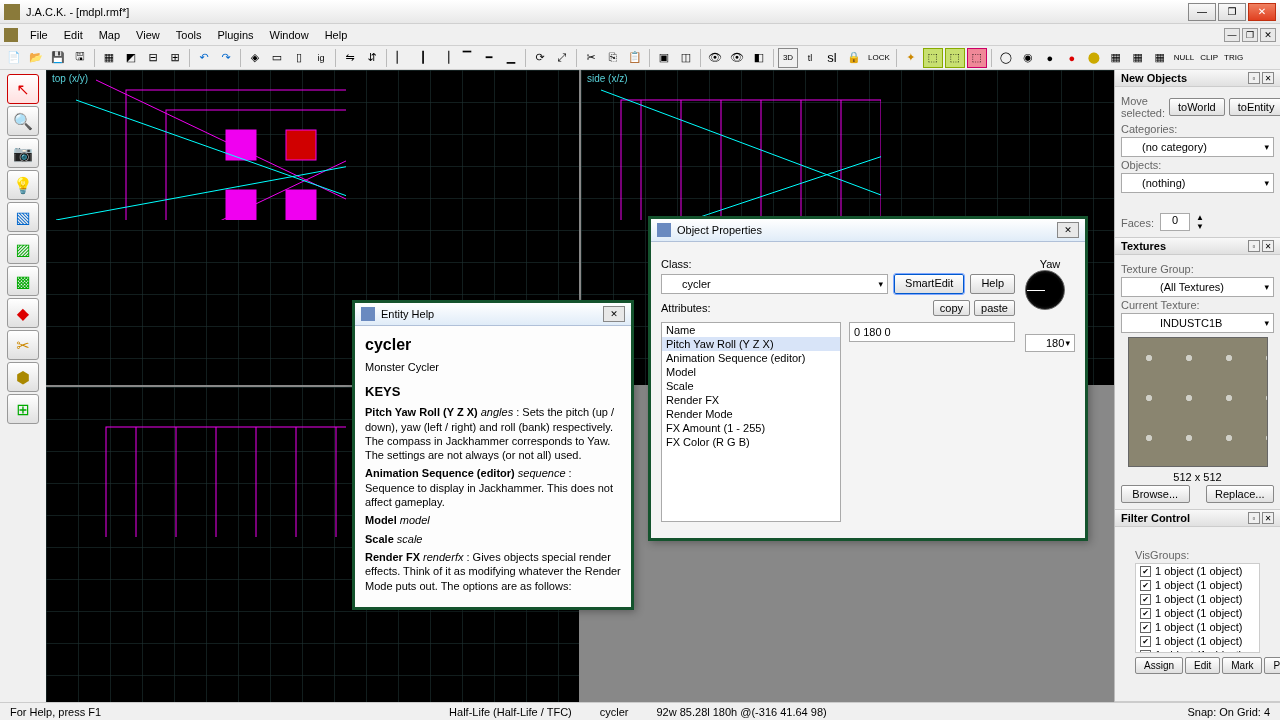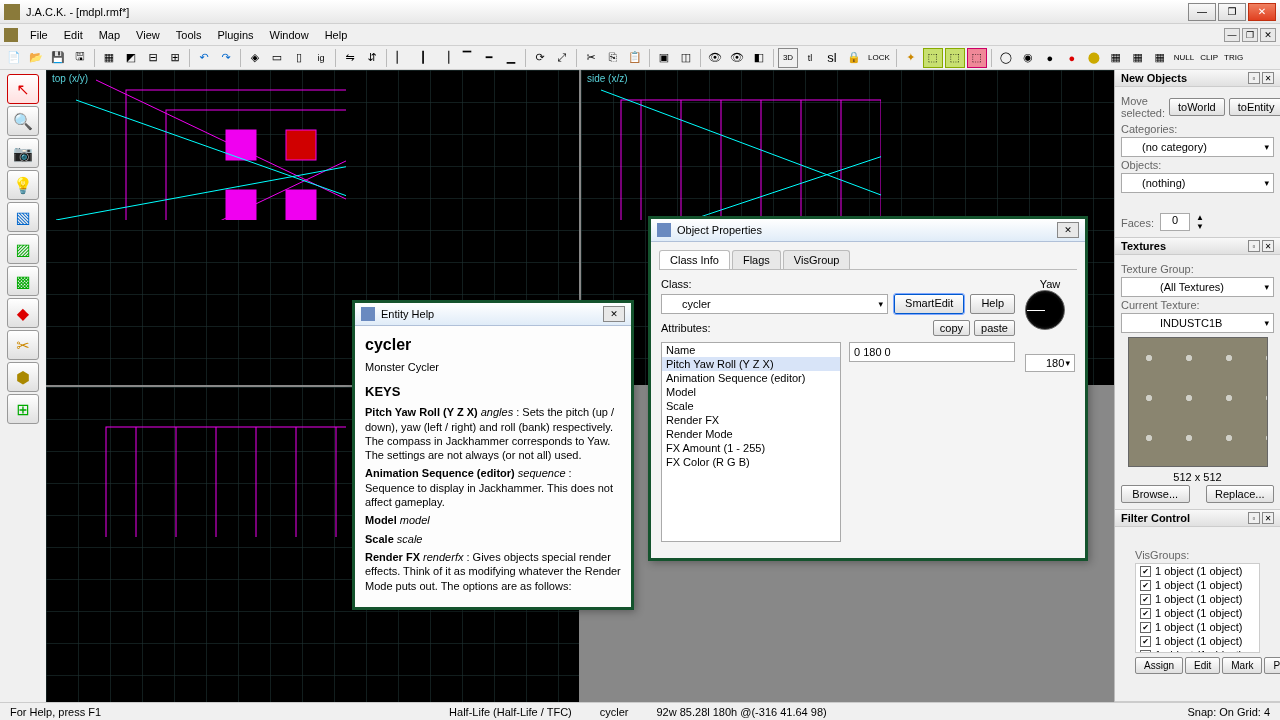--- a/index.html
+++ b/index.html
@@ -420,25 +420,20 @@
   </div>
 </div>
 
 <div class="floatwin" style="left:648px; top:216px; width:440px">
   <div class="fhdr">
     <div class="ficon"></div>
     <div class="ft">Object Properties</div>
     <div class="fclose">✕</div>
   </div>
   <div class="op-body">
-    <div class="tabs">
-      <div class="tab act">Class Info</div>
-      <div class="tab">Flags</div>
-      <div class="tab">VisGroup</div>
-    </div>
     <div style="padding:8px 2px">
       <div style="display:flex;gap:10px">
         <div style="flex:1">
           <div>Class:</div>
           <div style="display:flex;gap:6px;margin:4px 0">
             <div class="pselect" style="flex:1">
                 <span>cycler</span>
               </div>
             <div class="btn prim">SmartEdit</div>
             <div class="btn">Help</div>

